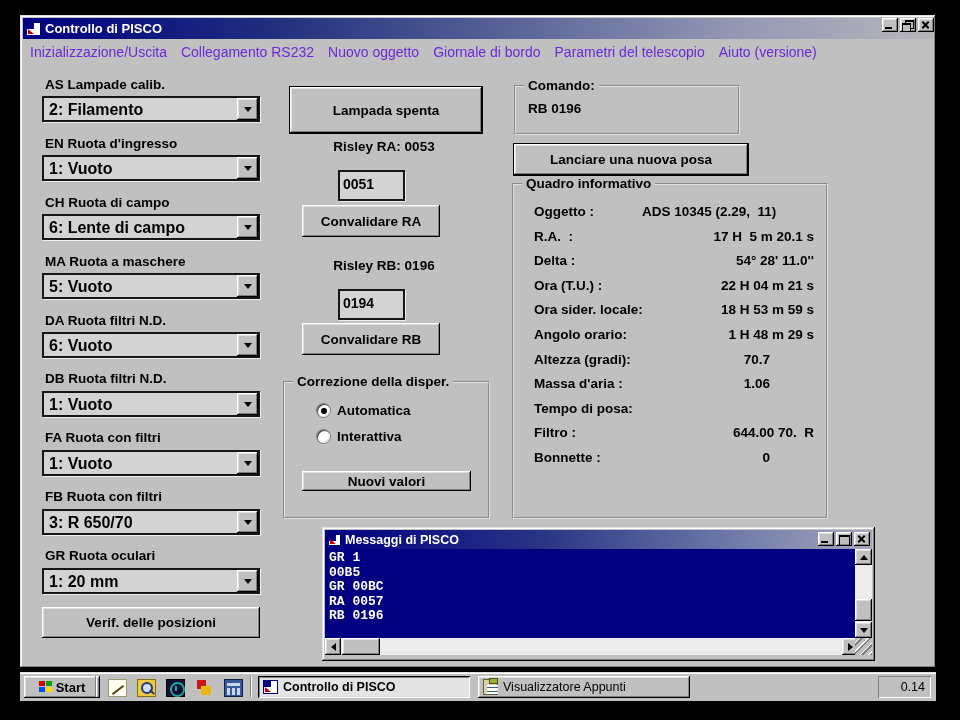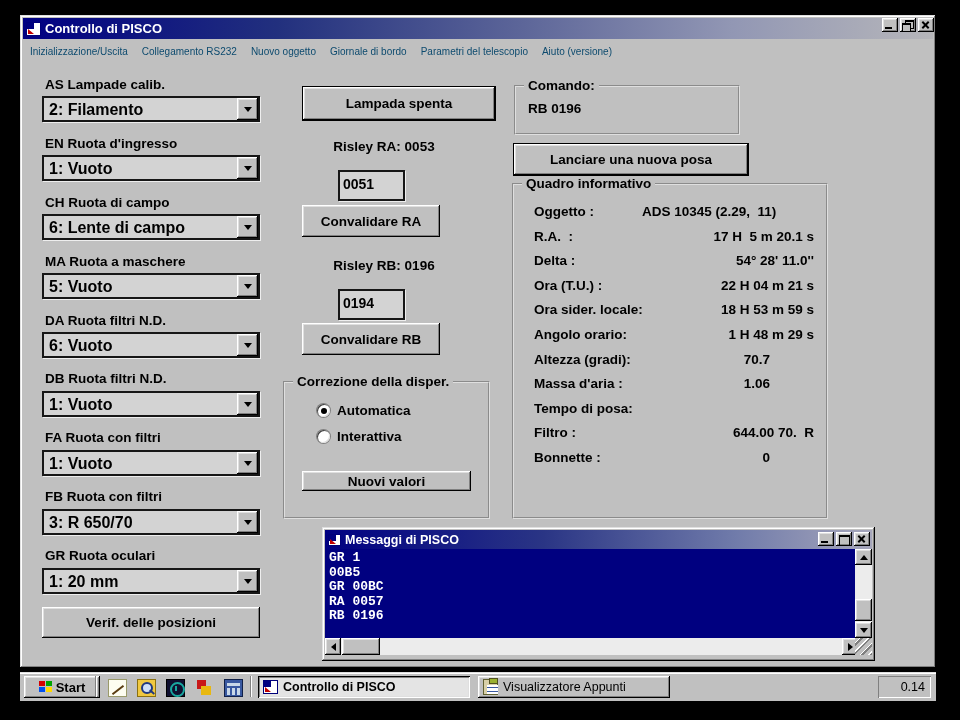--- a/index.html
+++ b/index.html
@@ -40,21 +40,21 @@
 
   
   .app-icon { width:15px; height:14px; background:#fff; border:1px solid #00007a; position:relative; flex:0 0 auto; }
   .app-icon::before { content:""; position:absolute; left:0; top:0; width:7px; height:6px; background:#000080; }
   .app-icon::after  { content:""; position:absolute; left:1px; bottom:1px; width:0; height:0;
                       border-left:6px solid #c00000; border-top:5px solid transparent; }
 
   
   .menubar { position:absolute; left:3px; top:25px; right:3px; height:23px;
              display:flex; align-items:center; gap:14px; padding-left:7px; }
-  .menu-item { color:#0c4a6e; font-size:10px; white-space:pre; }
+  .menu-item { color:#6d28d9; font-size:14px; white-space:pre; }
 
   
   .f-label { position:absolute; font-weight:bold; font-size:13.5px; color:#000; white-space:pre; }
   .combo { position:absolute; width:218px; height:26px; background:#d3d3d3;
            border:2px solid #161616; box-shadow:1px 1px 0 #eee; }
   .combo .c-text { position:absolute; left:5px; top:3px; font-weight:bold; font-size:16px; white-space:pre; }
   .combo .c-btn { position:absolute; right:0; top:0; width:21px; height:22px; background:#c0c0c0;
            box-shadow: inset -1px -1px 0 #000, inset 1px 1px 0 #fff,
                        inset -2px -2px 0 #808080, inset 2px 2px 0 #dfdfdf;
            display:flex; align-items:center; justify-content:center; }
@@ -257,21 +257,21 @@
     <span class="f-label" style="left:25px;top:533px">GR Ruota oculari</span>
     <div class="combo" style="left:22px;top:553px">
       <span class="c-text">1: 20 mm</span>
       <span class="c-btn">
           <i class="tri-down"></i>
         </span>
     </div>
 
     <div class="btn" style="left:22px;top:592px;width:218px;height:31px">Verif. delle posizioni</div>
 
-    <div class="btn default" style="left:282px;top:71px;width:194px;height:35px">Lampada spenta</div>
+    <div class="btn default" style="left:269px;top:71px;width:194px;height:48px">Lampada spenta</div>
 
     <span class="f-label" style="left:267px;top:124px;width:194px;text-align:center">Risley RA: 0053</span>
     <div class="textbox" style="left:318px;top:155px;width:67px;height:31px">0051</div>
     <div class="btn" style="left:282px;top:190px;width:138px;height:32px">Convalidare RA</div>
 
     <span class="f-label" style="left:267px;top:243px;width:194px;text-align:center">Risley RB: 0196</span>
     <div class="textbox" style="left:318px;top:274px;width:67px;height:31px">0194</div>
     <div class="btn" style="left:282px;top:308px;width:138px;height:32px">Convalidare RB</div>
 
     <div class="groupbox" style="left:263px;top:366px;width:207px;height:138px">
@@ -407,21 +407,21 @@
     <div class="ql" style="left:202px">
         <span class="qi qi-calc"></span>
       </div>
 
     <div class="tb-sep" style="left:230px"></div>
 
     <div class="task-btn active" style="left:238px;width:212px">
       <span class="app-icon" style="flex:0 0 auto"></span>
       <span>Controllo di PISCO</span>
     </div>
-    <div class="task-btn" style="left:458px;width:192px">
+    <div class="task-btn" style="left:458px;width:212px">
       <span class="qi qi-clip" style="flex:0 0 auto;width:15px;height:16px"></span>
       <span>Visualizzatore Appunti</span>
     </div>
 
     <div id="tray">
       <span>0.14</span>
     </div>
   </div>
 
 </div>

